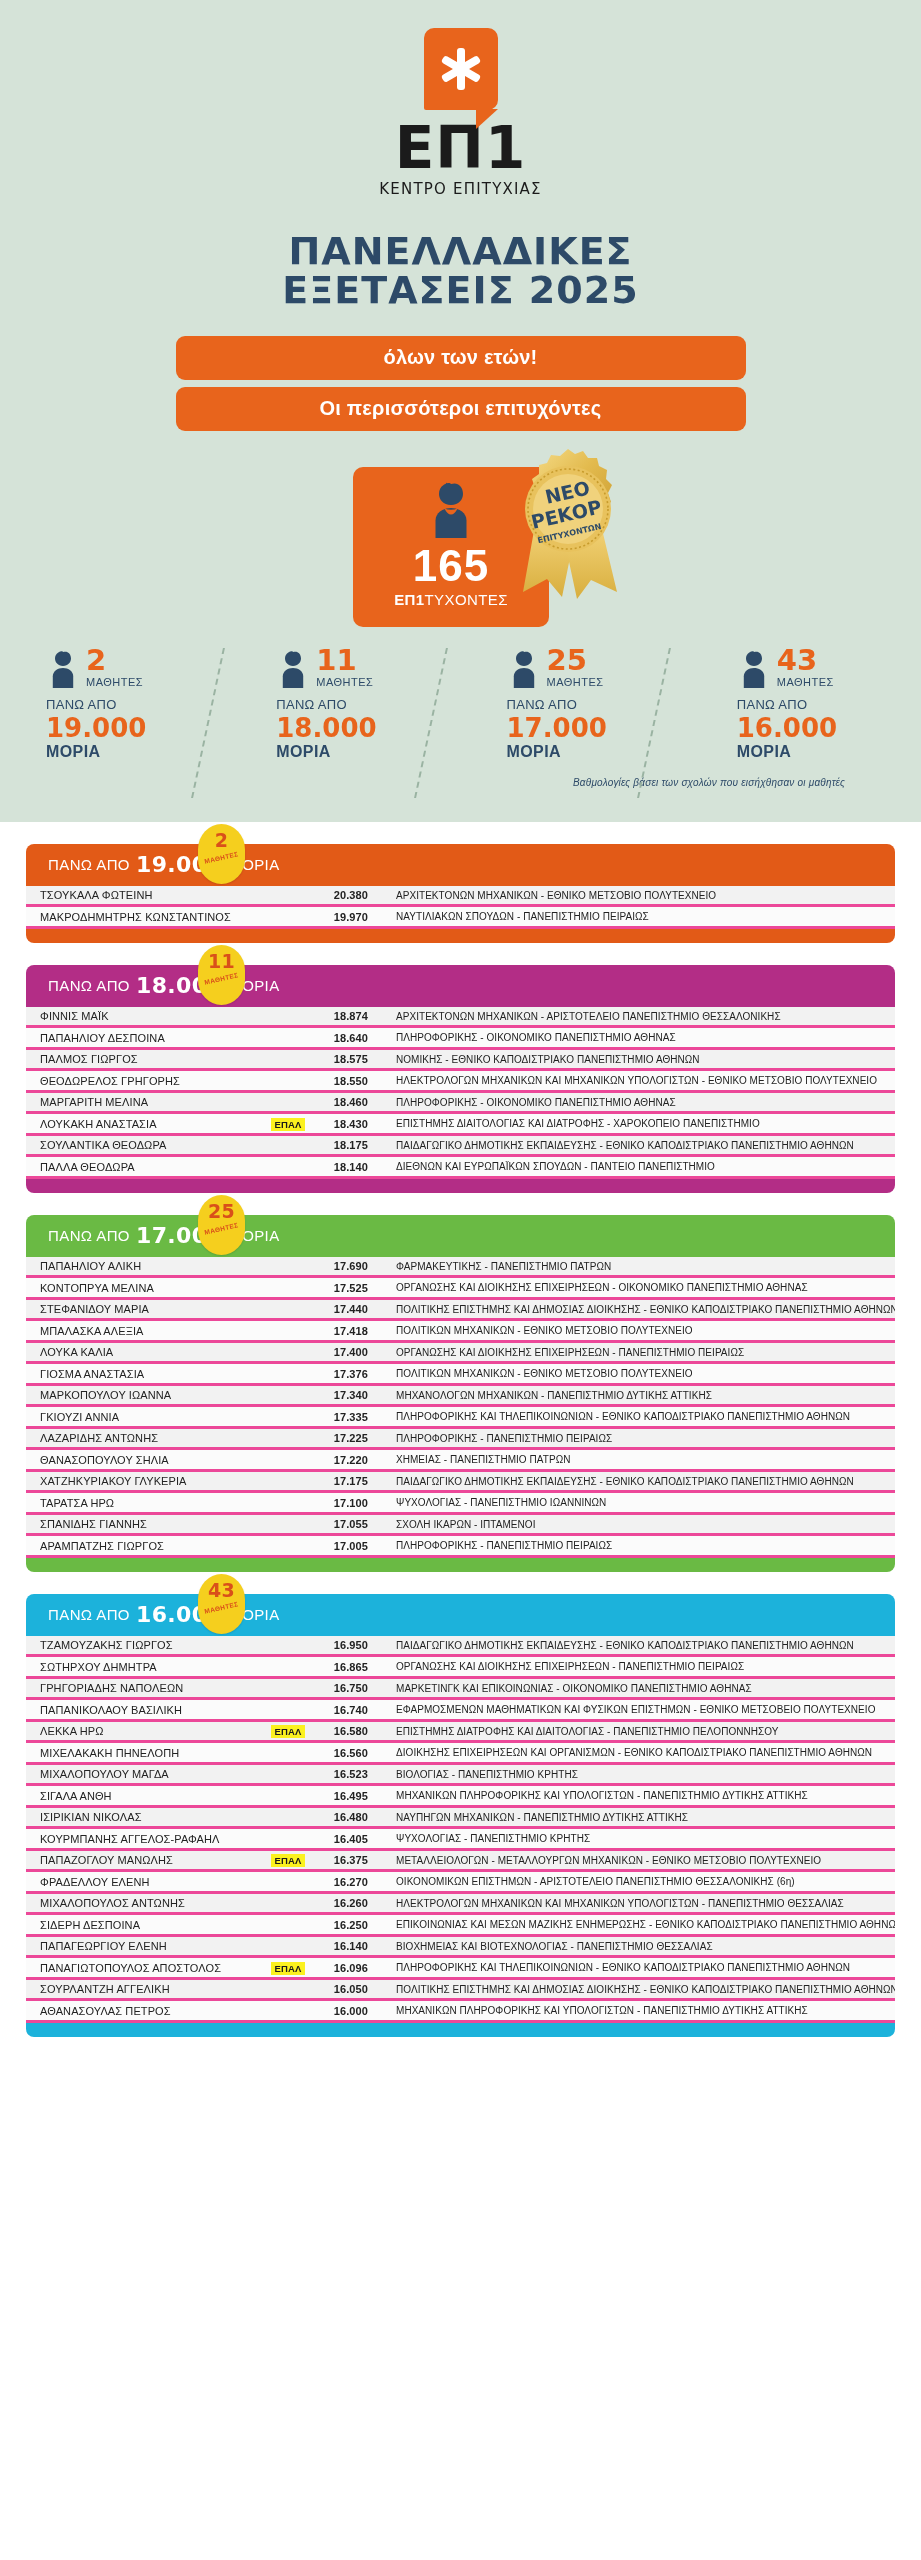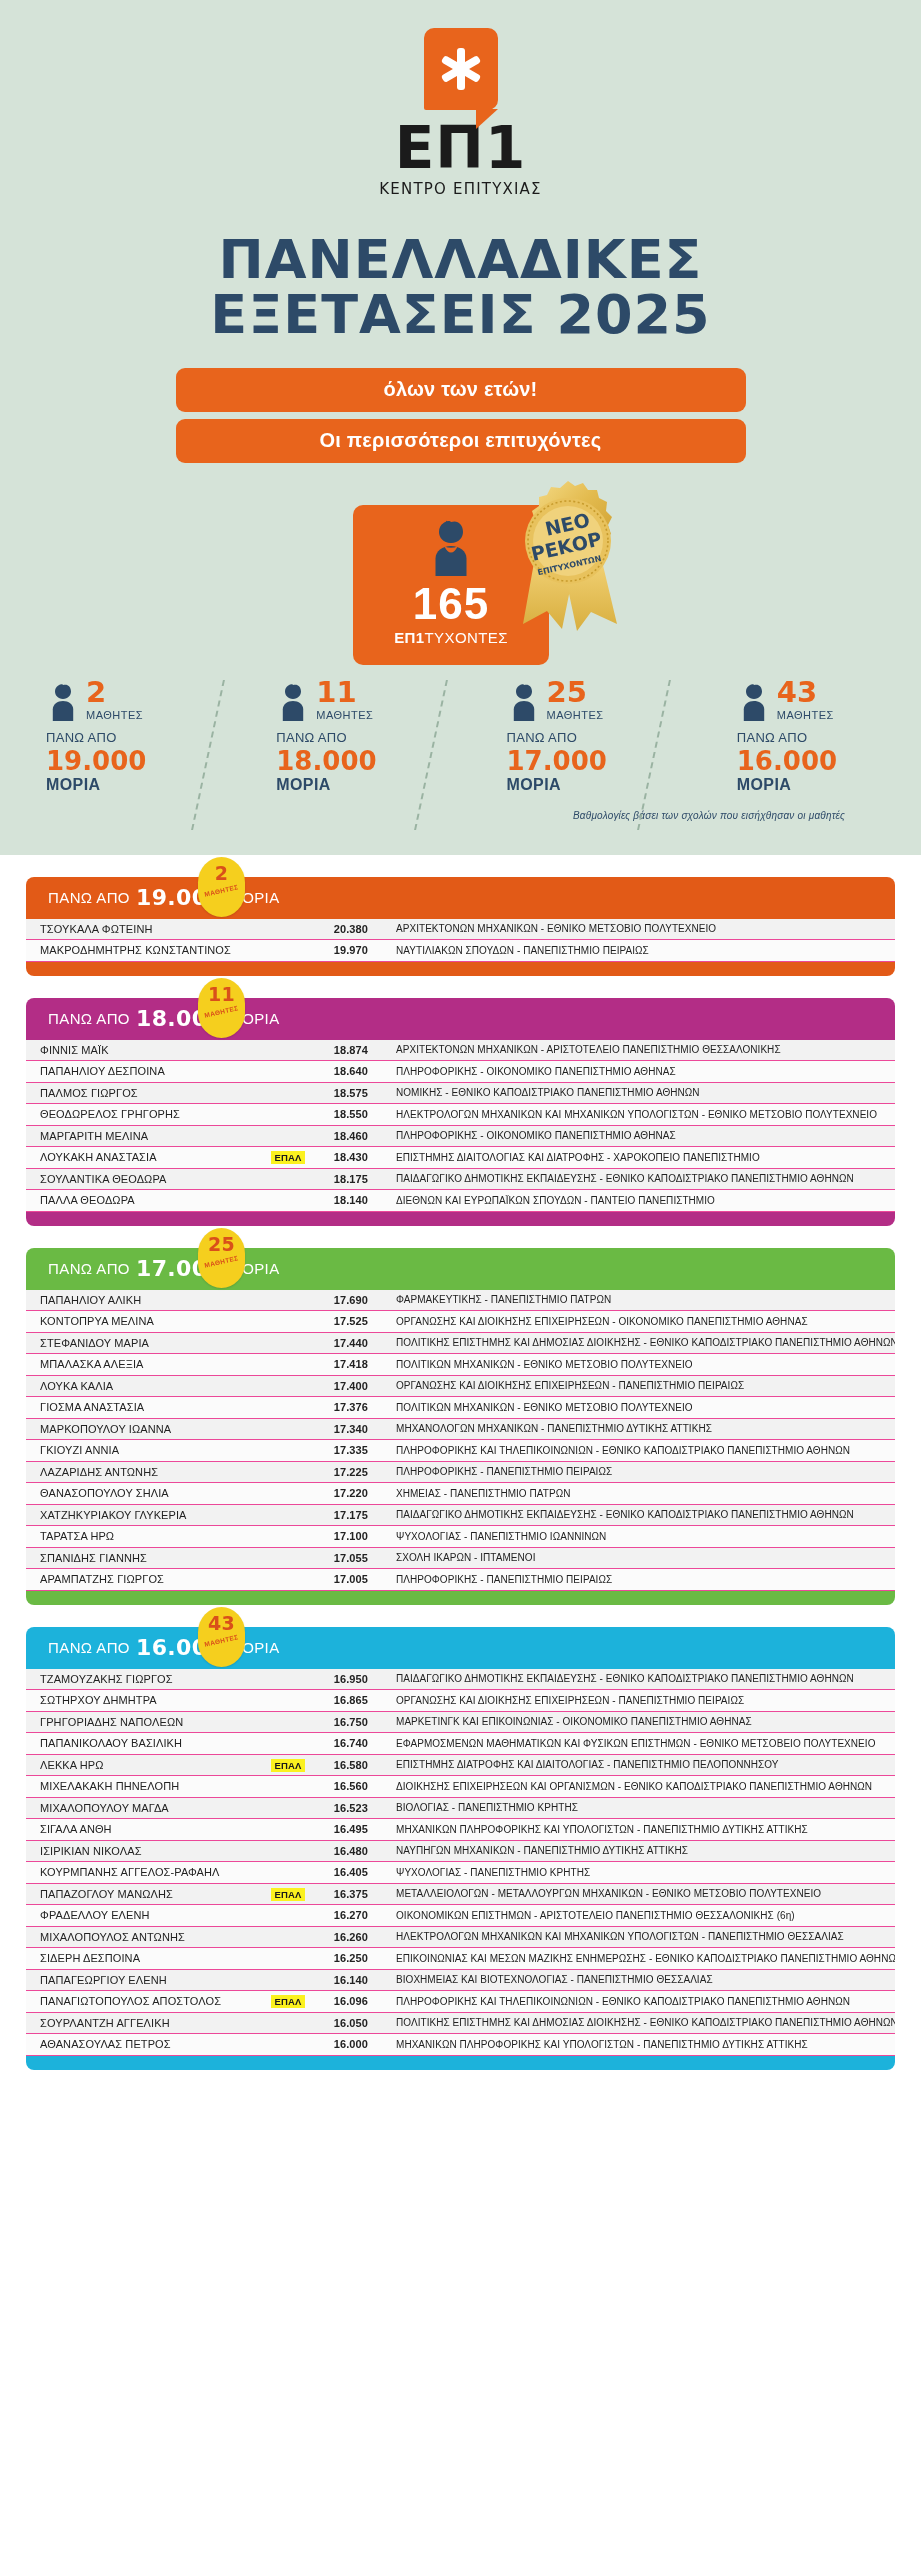--- a/index.html
+++ b/index.html
@@ -54,21 +54,21 @@
     color: #1b1b1b;
     font-family: "DejaVu Sans", sans-serif;
   }
 
   
   .headline {
     margin-top: 34px;
     text-align: center;
     color: #2d4a68;
     font-weight: 700;
-    font-size: 54px;
+    font-size: 38px;
     line-height: 1.02;
     letter-spacing: 1px;
     font-family: "DejaVu Sans", sans-serif;
   }
   .headline .l2 { display: block; }
 
   
   .banners { margin: 26px auto 0; width: 570px; }
   .banner {
     background: #e8641c;
@@ -84,21 +84,21 @@
 
   
   .counter-zone {
     position: relative;
     width: 921px;
     height: 195px;
     margin-top: 16px;
   }
   .counter-card {
     position: absolute;
-    left: 353px; top: 26px;
+    left: 353px; top: 20px;
     width: 196px; height: 160px;
     background: #e8641c;
     border-radius: 10px;
     display: flex; flex-direction: column;
     align-items: center; justify-content: flex-start;
     padding-top: 14px;
   }
   .person-big { width: 52px; height: 57px; display:block; }
   .counter-num {
     color: #ffffff; font-weight: 700; font-size: 44px; line-height: 1;
@@ -197,21 +197,21 @@
     font-size: 6.5px; color: #d9501a; letter-spacing: 0.4px;
     transform: rotate(-13deg); margin-top: 4px; font-weight: 700;
   }
 
   .rows { background: #ffffff; }
   .row {
     display: flex; align-items: center;
     height: 21.5px;
     font-size: 11px;
     color: #222222;
-    border-bottom: 1px solid #ec4899;
+    border-bottom: 3px solid #ec4899;
   }
   .row:nth-child(odd) { background: #f2f2f2; }
   .row:nth-child(even) { background: #fbfbfb; }
   .c-name {
     width: 238px; padding-left: 14px;
     white-space: nowrap; overflow: hidden;
     letter-spacing: 0.1px;
   }
   .c-tag { width: 48px; text-align: center; }
   .c-tag span {

